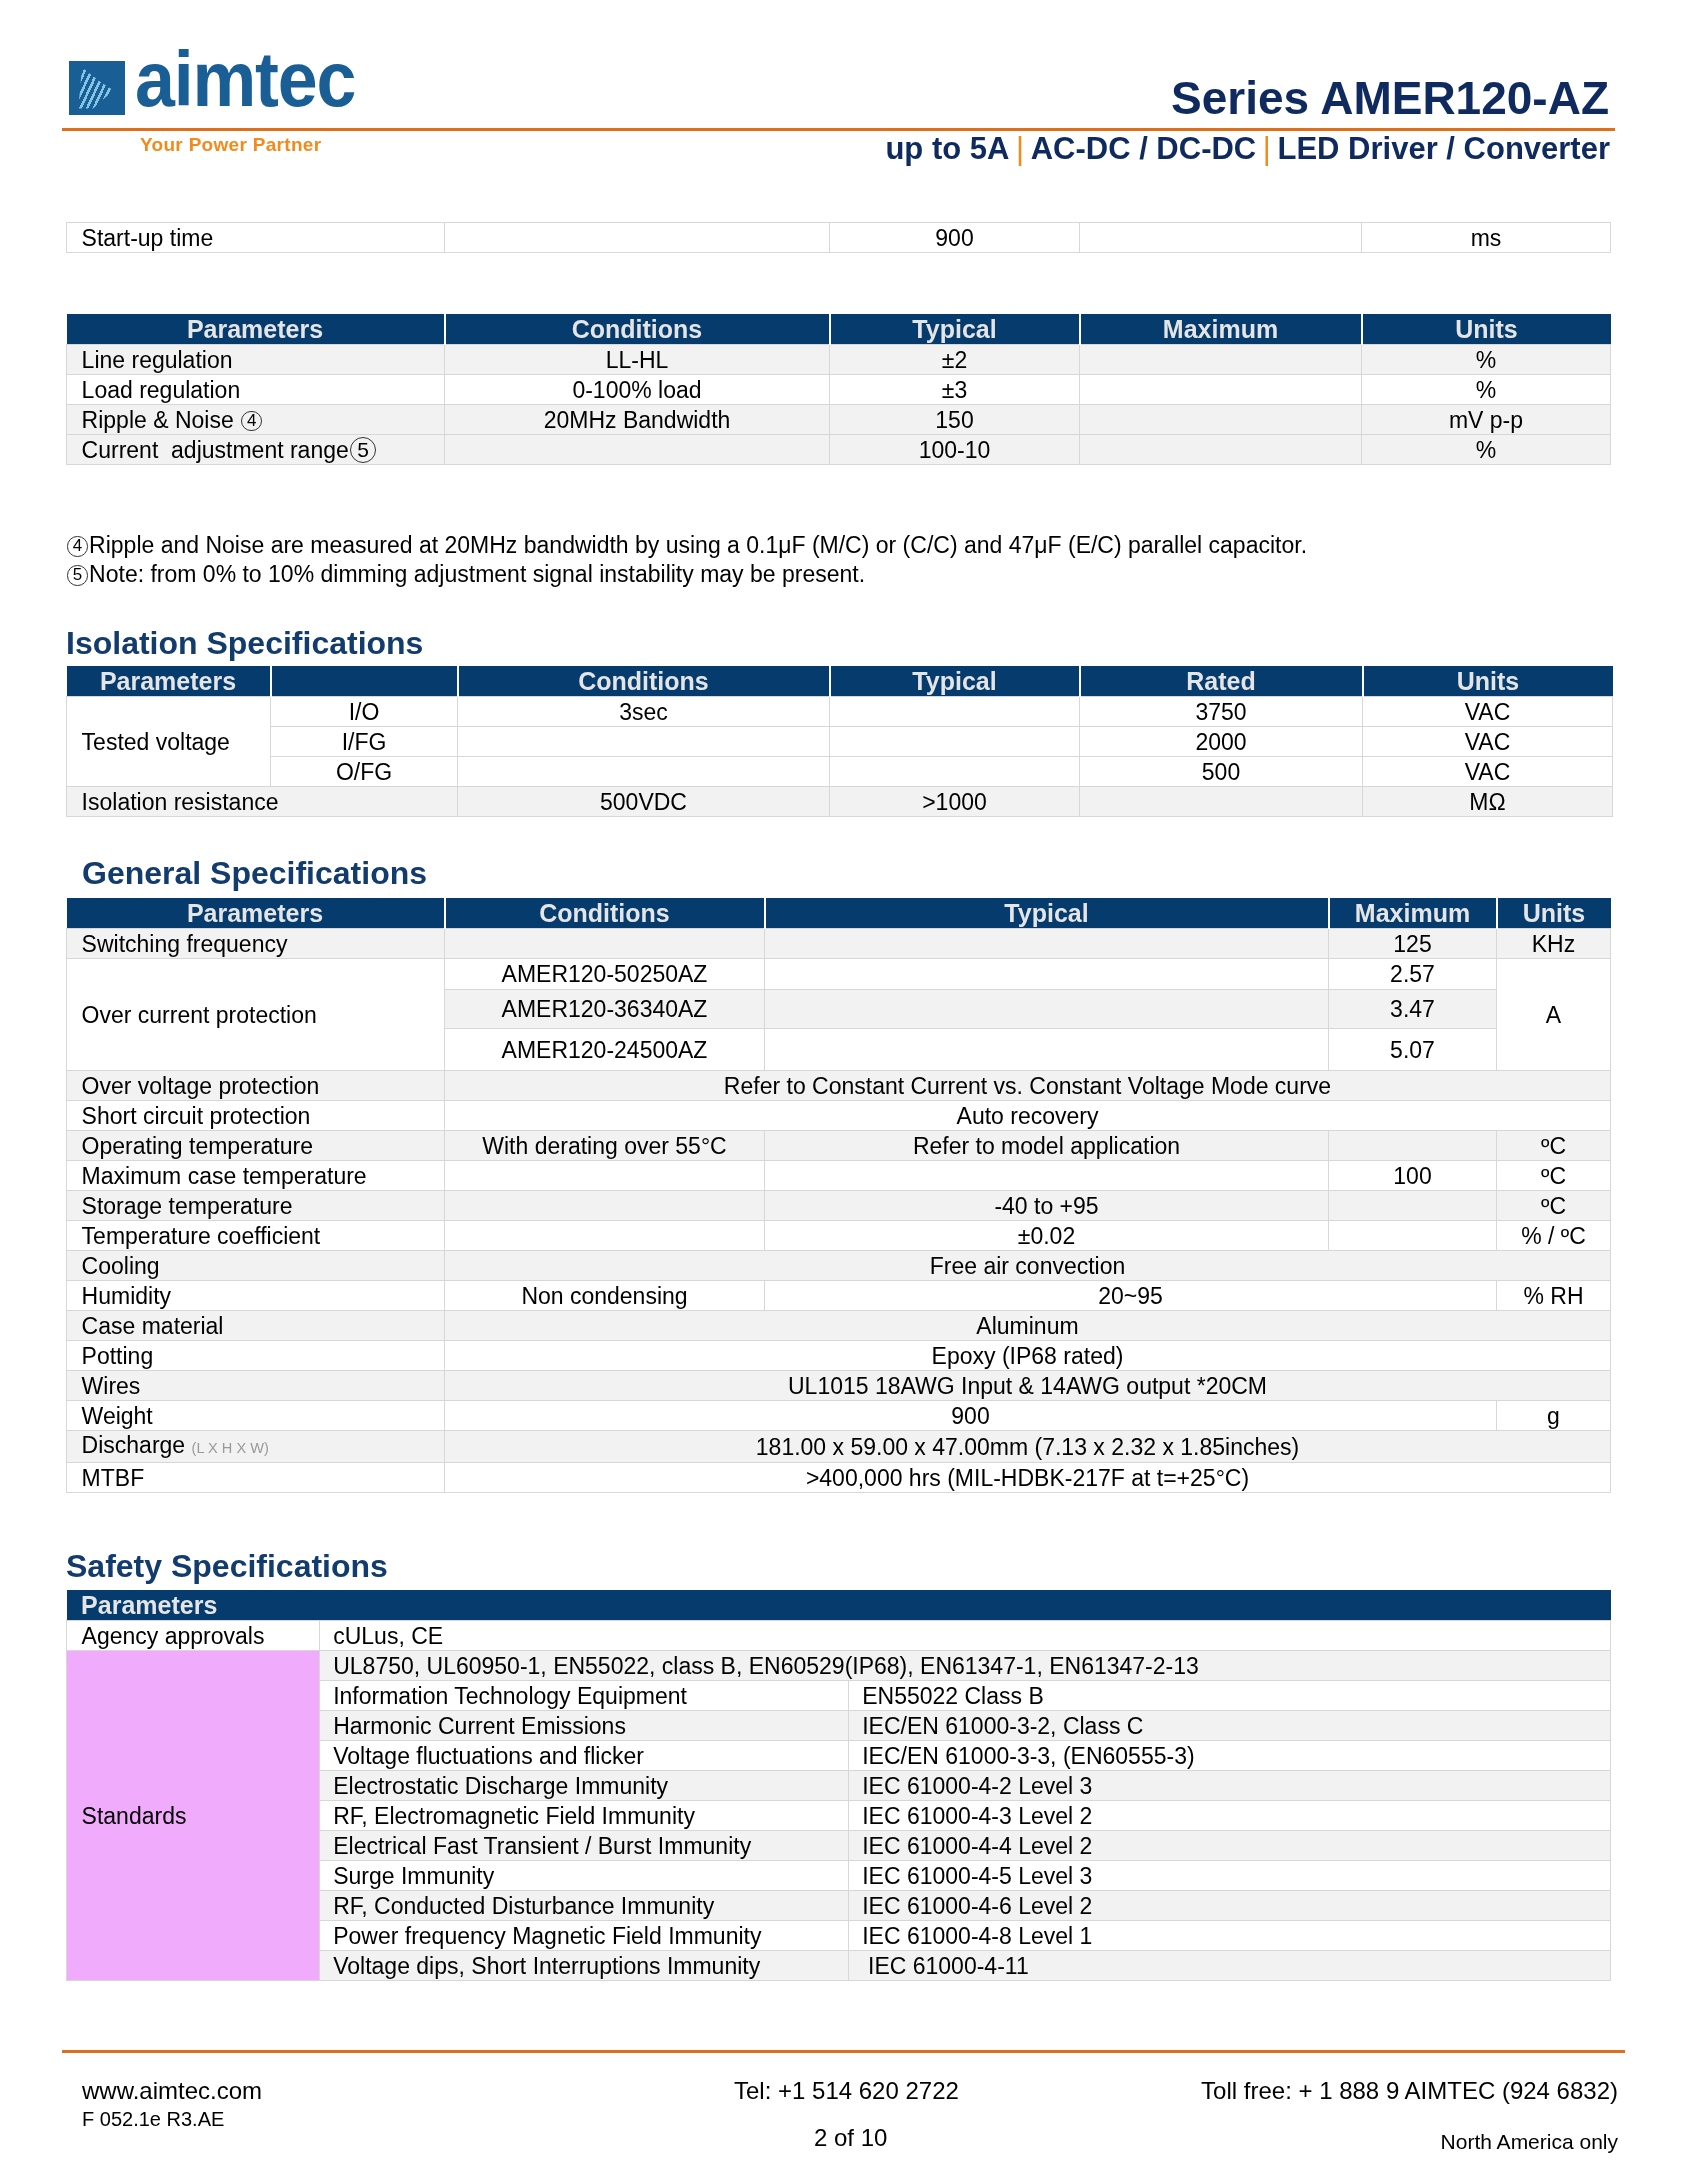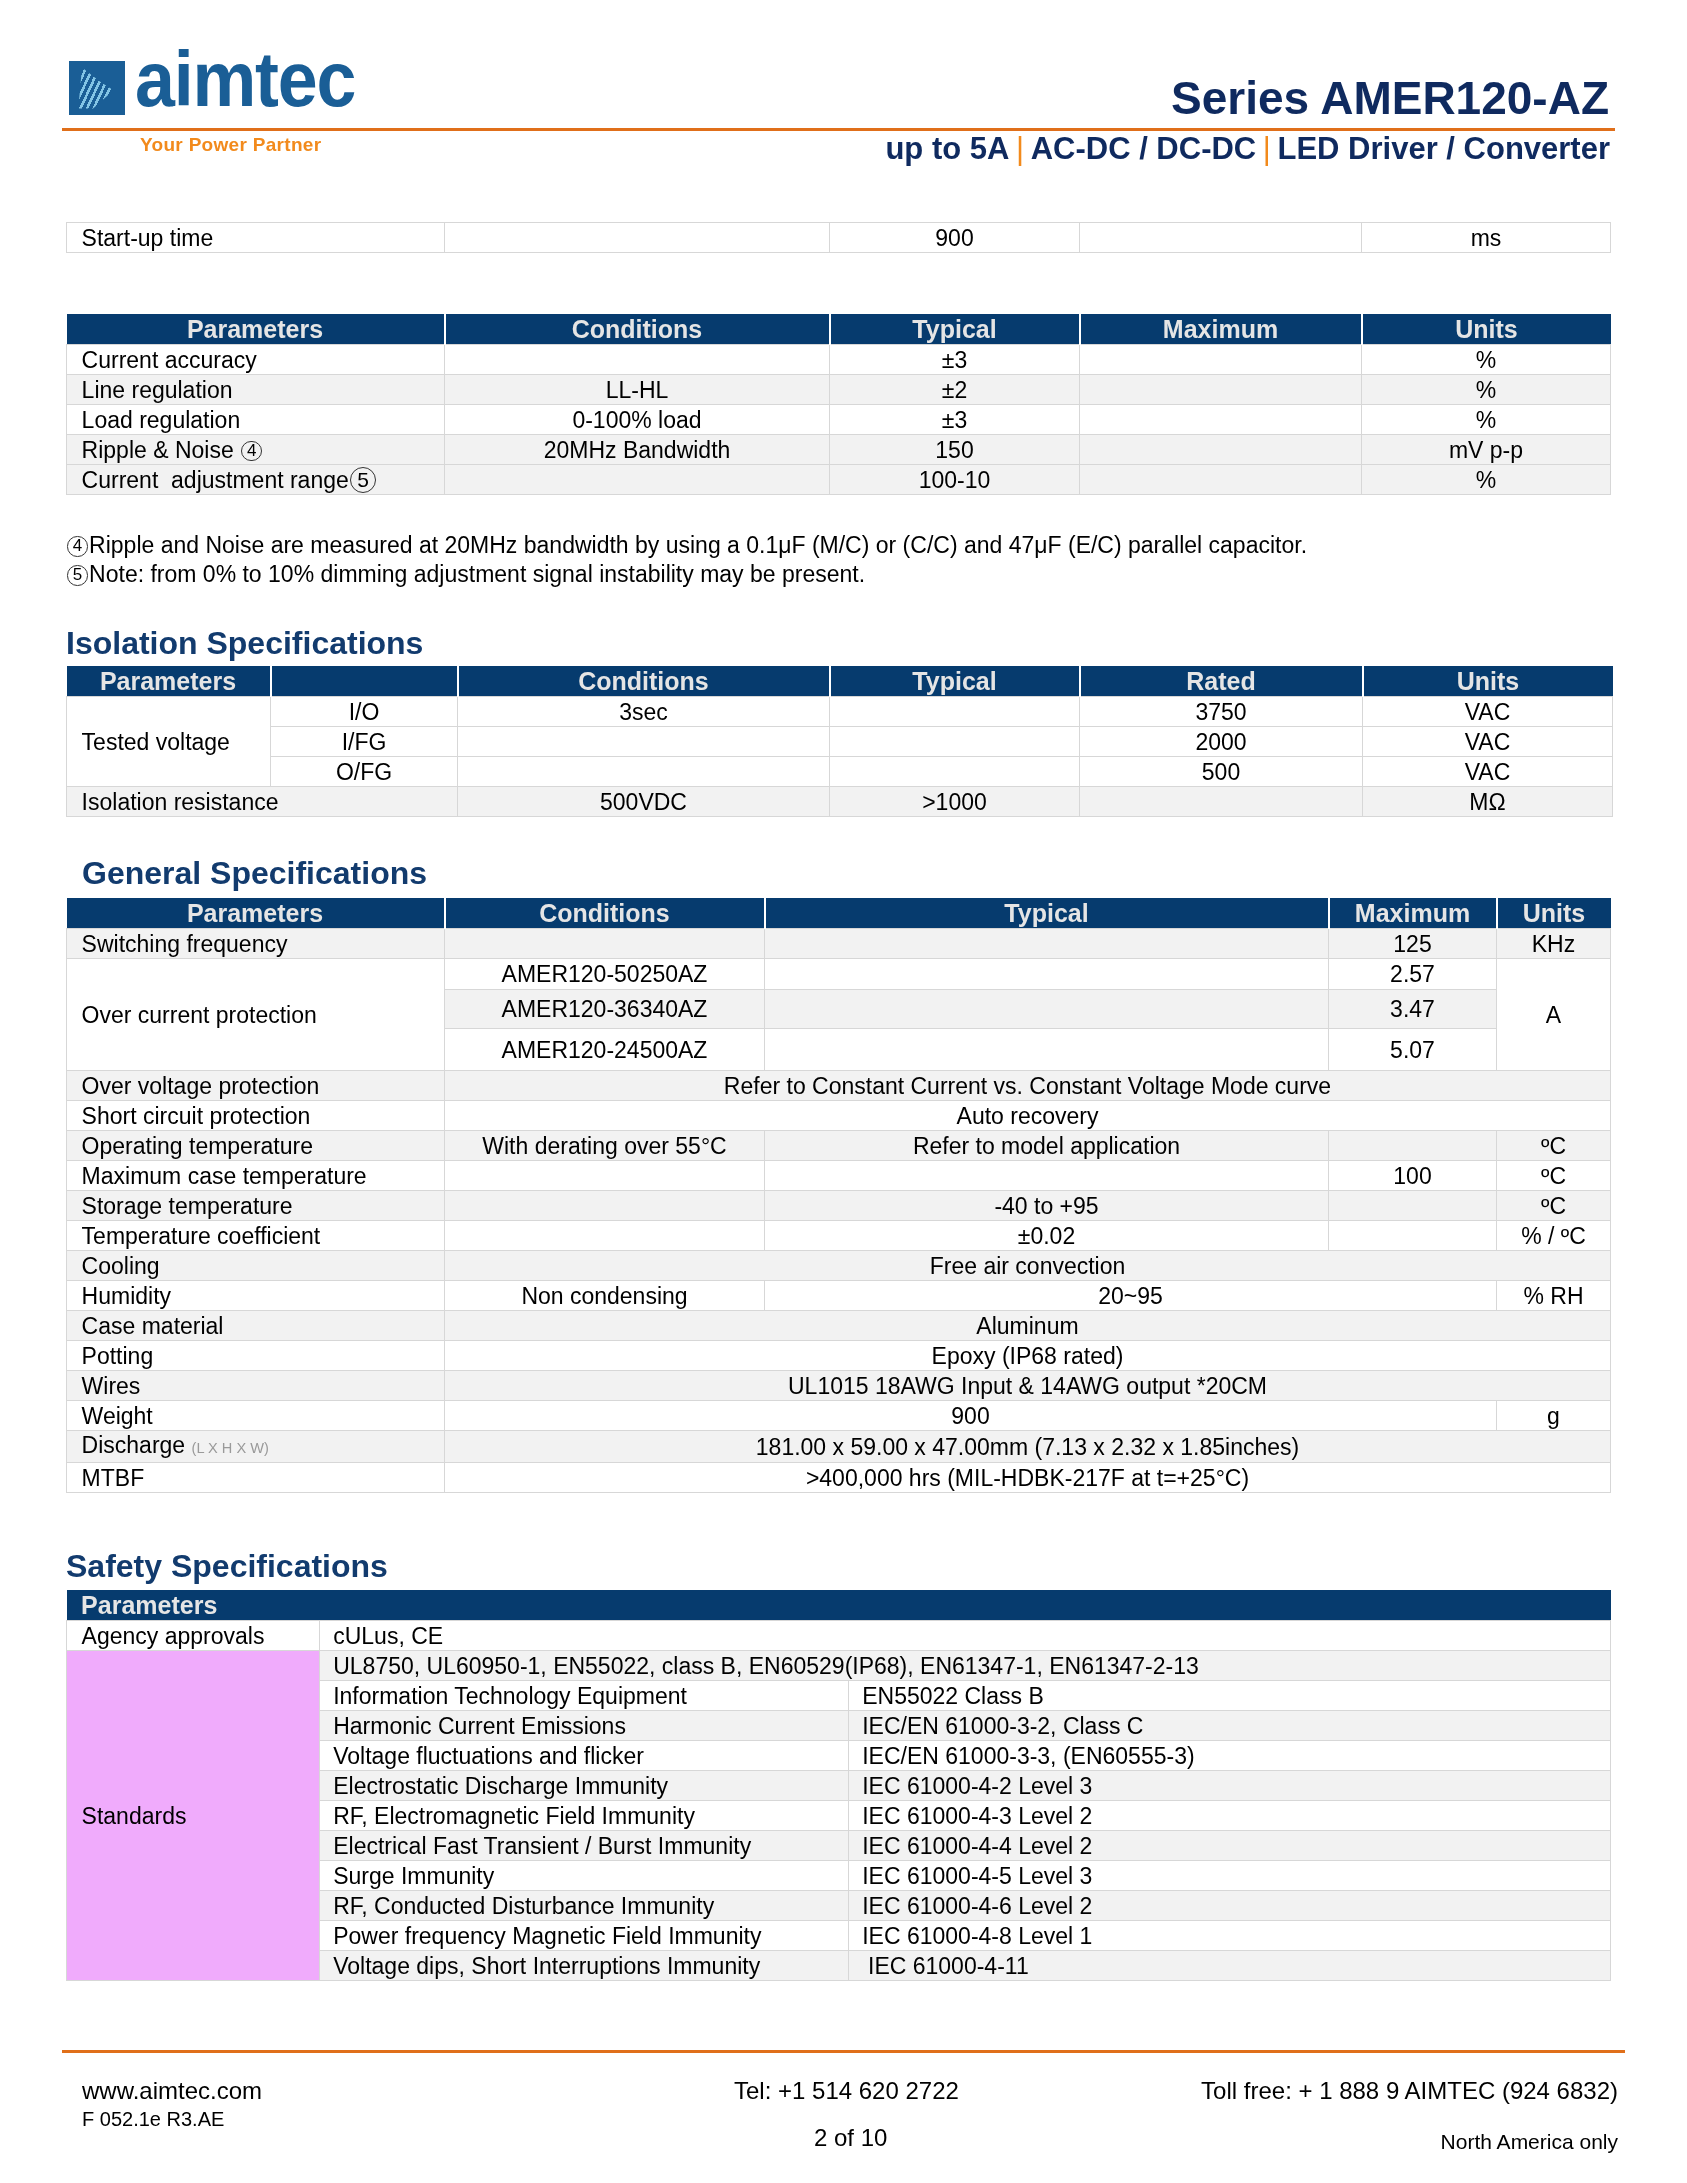--- a/index.html
+++ b/index.html
@@ -87,27 +87,20 @@
       <col style="width:249px">
     </colgroup>
   <tbody>
       <tr>
     <th>Parameters</th>
     <th>Conditions</th>
     <th>Typical</th>
     <th>Maximum</th>
     <th>Units</th>
   </tr>
-  <tr>
-    <td class="l">Current accuracy</td>
-    <td></td>
-    <td>±3</td>
-    <td></td>
-    <td>%</td>
-  </tr>
   <tr class="alt">
     <td class="l">Line regulation</td>
     <td>LL-HL</td>
     <td>±2</td>
     <td></td>
     <td>%</td>
   </tr>
   <tr>
     <td class="l">Load regulation</td>
     <td>0-100% load</td>

